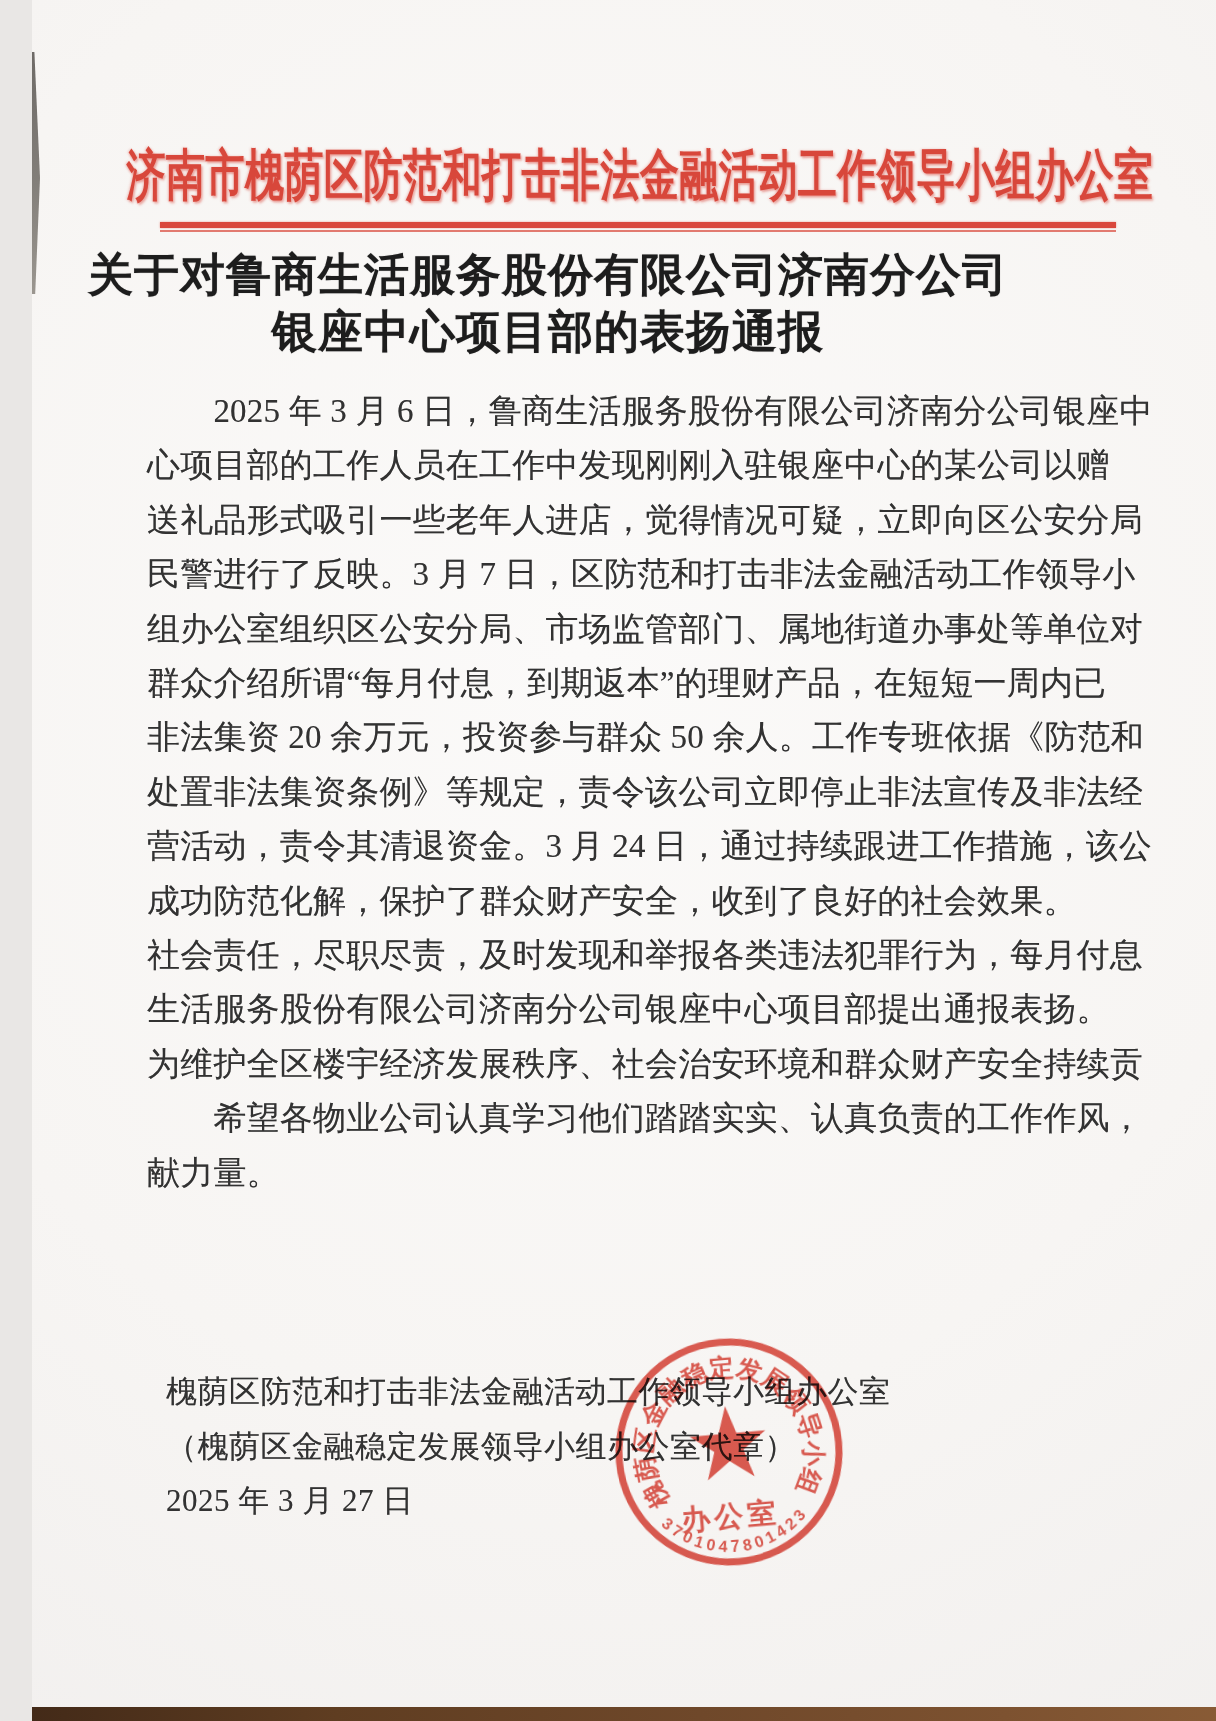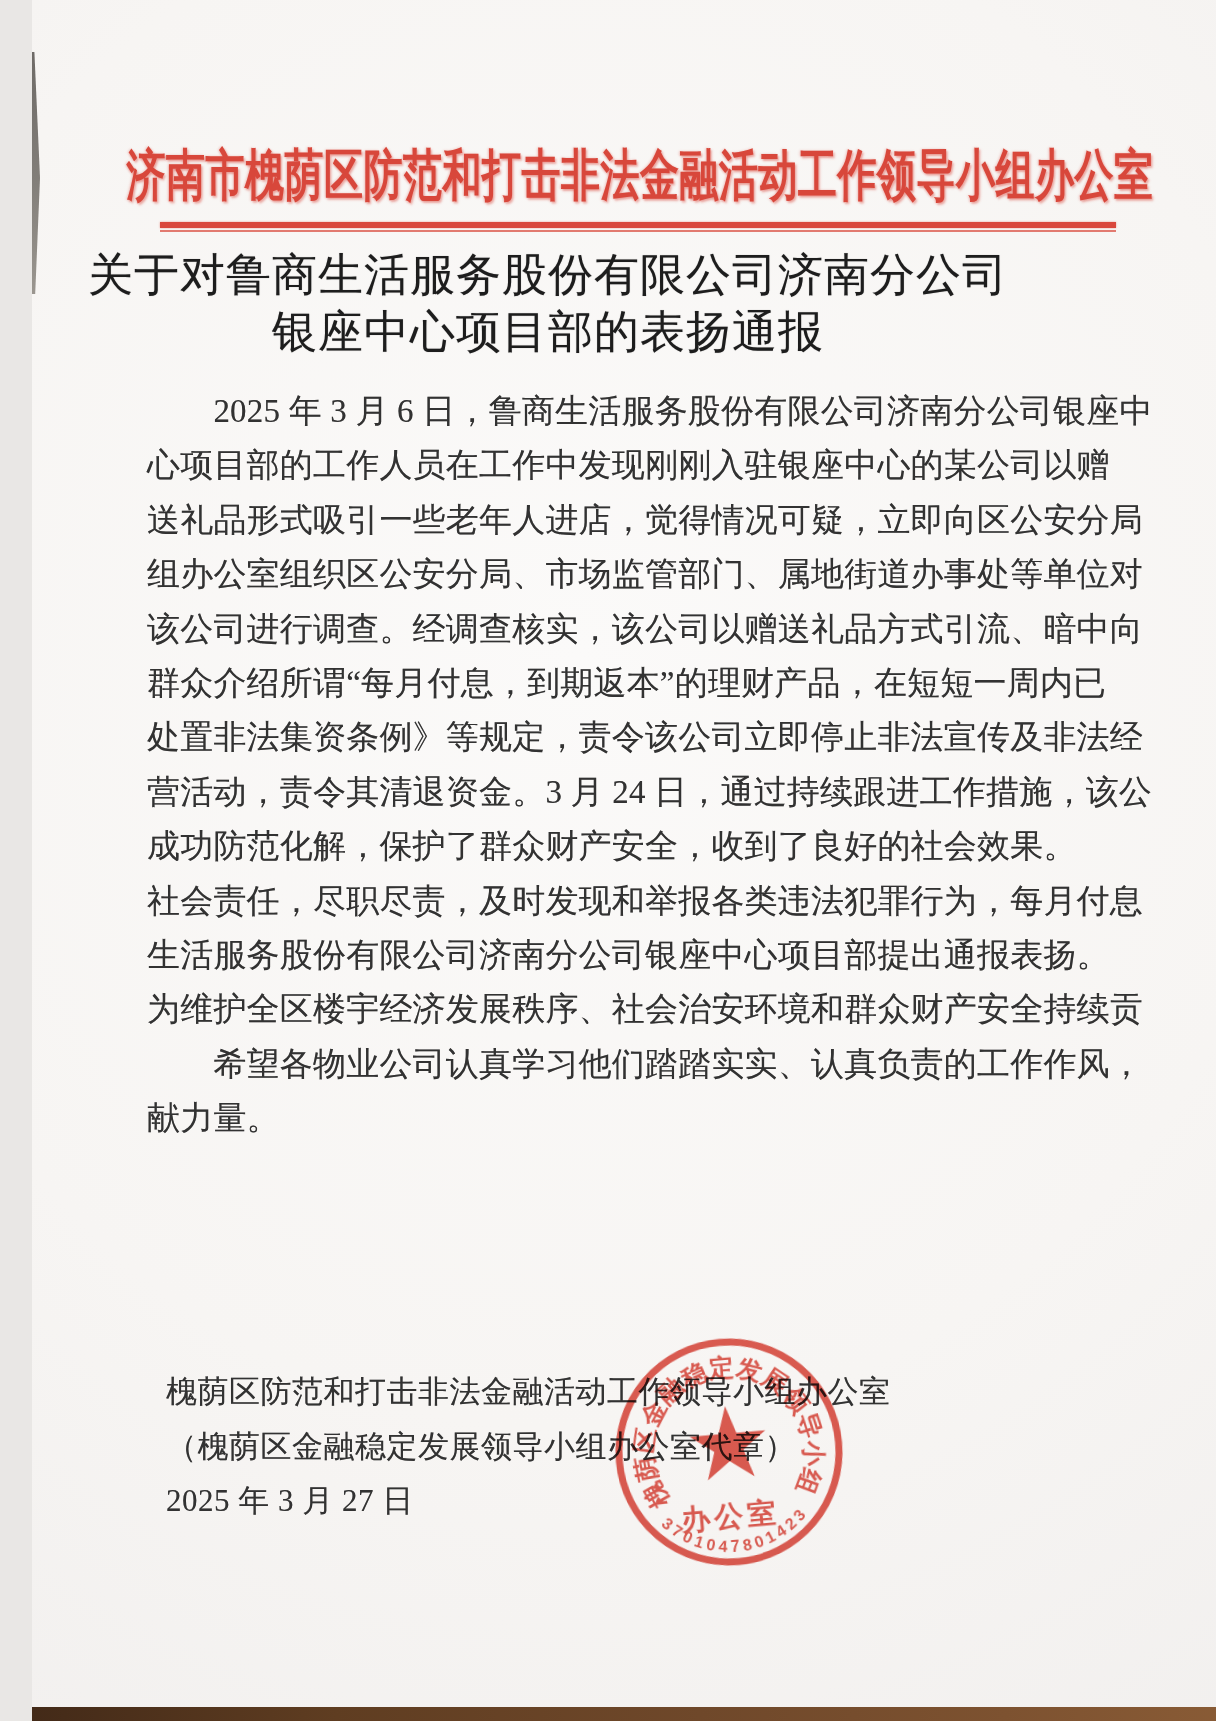--- a/index.html
+++ b/index.html
@@ -38,21 +38,21 @@
     letter-spacing:.5px;
     text-shadow:1.5px 1px 2px rgba(217,71,59,.45), -1px 0 2px rgba(217,71,59,.30);
     font-family:"Liberation Sans", sans-serif;
   }
   .red-rule{position:absolute;left:128px;top:222px;width:956px;}
   .red-rule .thick{height:6px;background:#d9473c;box-shadow:0 0 2px rgba(217,71,59,.6);}
   .red-rule .thin{height:2px;margin-top:2px;background:#e27a70;}
   
   .doc-title{
     position:absolute;left:0;top:247px;width:1032px;
-    text-align:center;color:#1d1d1d;font-weight:normal;
+    text-align:center;color:#1d1d1d;font-weight:bold;
     font-size:45px;line-height:57px;letter-spacing:1px;white-space:nowrap;
     text-shadow:0 0 1px rgba(0,0,0,.35);
   }
   
   .doc-body{
     position:absolute;left:115px;top:384px;width:968px;
     font-size:33px;line-height:54.4px;color:#323232;
     letter-spacing:.2px;
   }
   .body-line{white-space:nowrap;text-shadow:0 0 .6px rgba(40,40,40,.4);font-family:Liberation Serif, serif;}
@@ -85,23 +85,24 @@
 
   <div class="doc-title">
     <div>关于对鲁商生活服务股份有限公司济南分公司</div>
     <div>银座中心项目部的表扬通报</div>
   </div>
 
   <div class="doc-body">
       <div class="body-line">　　2025 年 3 月 6 日，鲁商生活服务股份有限公司济南分公司银座中</div>
       <div class="body-line">心项目部的工作人员在工作中发现刚刚入驻银座中心的某公司以赠</div>
       <div class="body-line">送礼品形式吸引一些老年人进店，觉得情况可疑，立即向区公安分局</div>
+      <div class="body-line">民警进行了反映。3 月 7 日，区防范和打击非法金融活动工作领导小</div>
       <div class="body-line">组办公室组织区公安分局、市场监管部门、属地街道办事处等单位对</div>
-      <div class="body-line">该公司进行调查。经调查核实，该公司以赠送礼品方式引流、暗中向</div>
       <div class="body-line">群众介绍所谓“每月付息，到期返本”的理财产品，在短短一周内已</div>
+      <div class="body-line">非法集资 20 余万元，投资参与群众 50 余人。工作专班依据《防范和</div>
       <div class="body-line">处置非法集资条例》等规定，责令该公司立即停止非法宣传及非法经</div>
       <div class="body-line">营活动，责令其清退资金。3 月 24 日，通过持续跟进工作措施，该公</div>
       <div class="body-line">成功防范化解，保护了群众财产安全，收到了良好的社会效果。</div>
       <div class="body-line">社会责任，尽职尽责，及时发现和举报各类违法犯罪行为，每月付息</div>
       <div class="body-line">生活服务股份有限公司济南分公司银座中心项目部提出通报表扬。</div>
       <div class="body-line">为维护全区楼宇经济发展秩序、社会治安环境和群众财产安全持续贡</div>
       <div class="body-line">　　希望各物业公司认真学习他们踏踏实实、认真负责的工作作风，</div>
       <div class="body-line">献力量。</div>
     </div>
 

